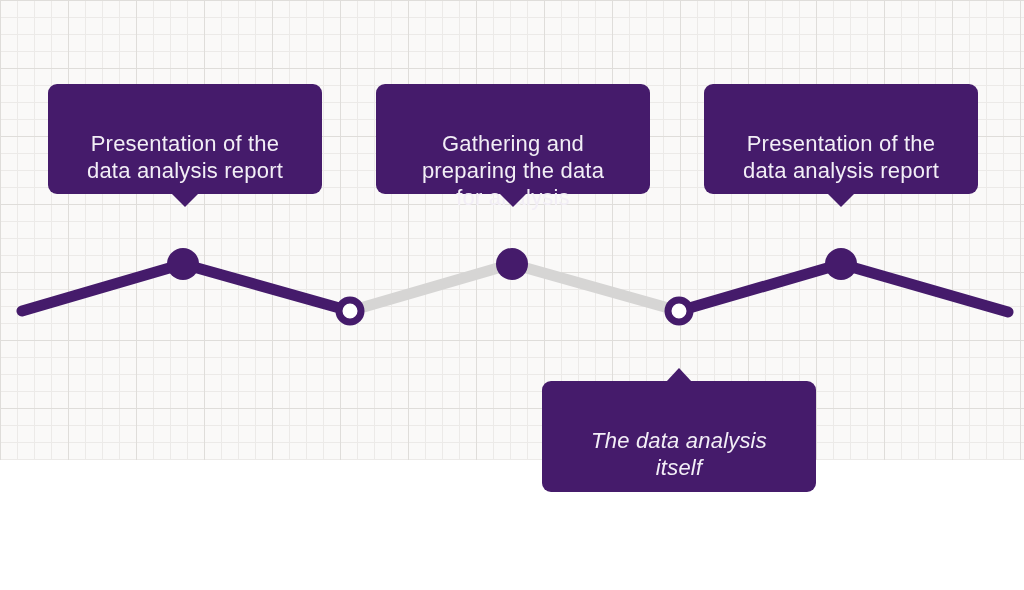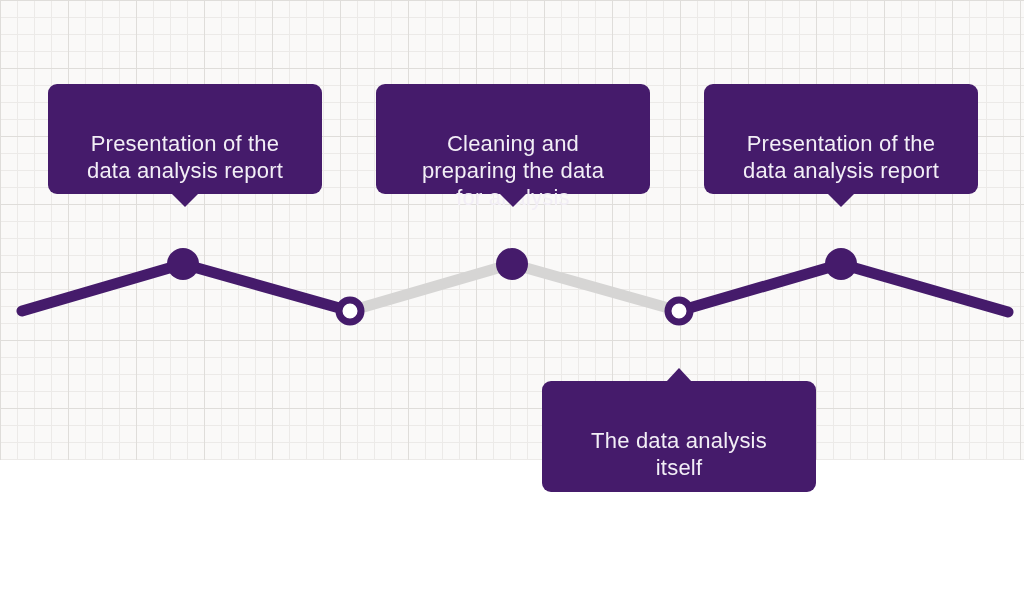--- a/index.html
+++ b/index.html
@@ -62,21 +62,21 @@
     bottom: 100%;
     margin-bottom: -1px;
     border-left: 13px solid transparent;
     border-right: 13px solid transparent;
     border-bottom: 14px solid #451b6b;
   }
   .b1 { left: 48px;  top: 84px; }
   .b2 { left: 376px; top: 84px; }
   .b3 { left: 704px; top: 84px; }
   .b4 { left: 214px; top: 381px; height: 111px; }
-  .b5 { left: 542px; top: 381px; height: 111px; }
+  .b5 { left: 542px; top: 381px; height: 111px; font-style: italic; }
 </style>
 </head>
 <body>
 
 <div class="canvas">
 
   <svg class="zigzag" width="1024" height="590" viewBox="0 0 1024 590">
     <path d="M350,311 L512,264 L679,311" fill="none" stroke-width="11" stroke-linecap="round" stroke-linejoin="round" stroke="#d6d5d4"></path>
     <path d="M22,311 L183,264 L350,311" fill="none" stroke-width="11" stroke-linecap="round" stroke-linejoin="round" stroke="#451b6b"></path>
     <path d="M679,311 L841,264 L1008,312" fill="none" stroke-width="11" stroke-linecap="round" stroke-linejoin="round" stroke="#451b6b"></path>
@@ -87,21 +87,21 @@
     <circle cx="679" cy="311" r="11" stroke-width="7" stroke="#451b6b" fill="#ffffff"></circle>
   </svg>
 
   <div class="callout top b1">
     <span>Presentation of the
 data analysis report</span>
     <div class="pointer"></div>
   </div>
 
   <div class="callout top b2">
-    <span>Cleaning and
+    <span>Gathering and
 preparing the data
 for analysis</span>
     <div class="pointer"></div>
   </div>
 
   <div class="callout top b3">
     <span>Presentation of the
 data analysis report</span>
     <div class="pointer"></div>
   </div>

